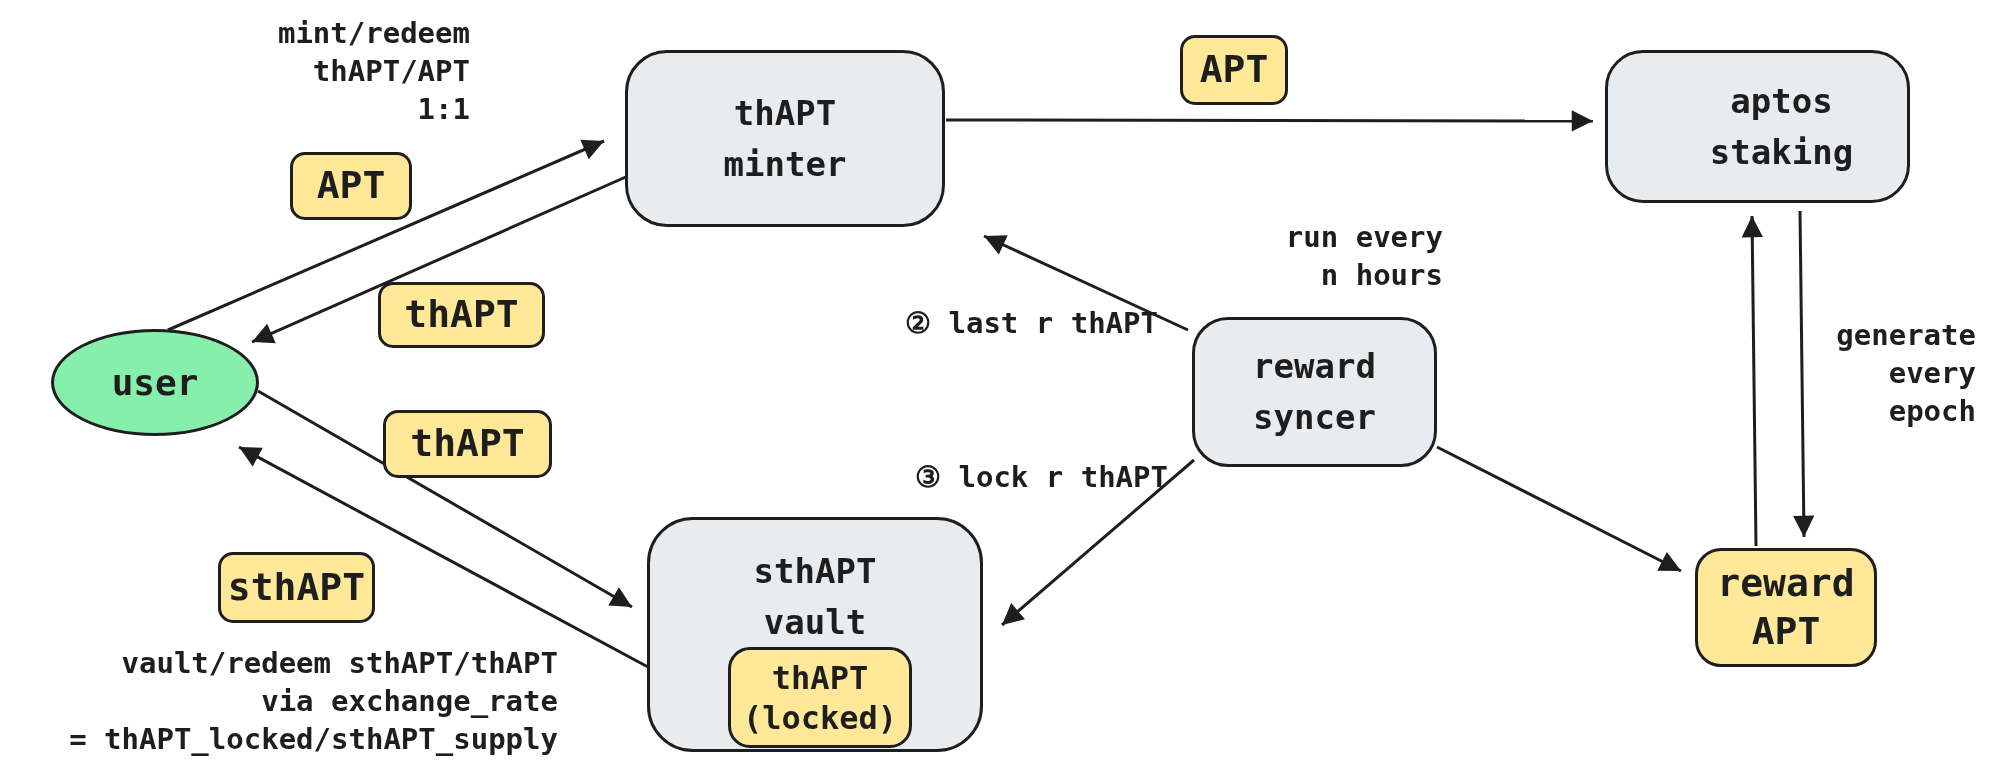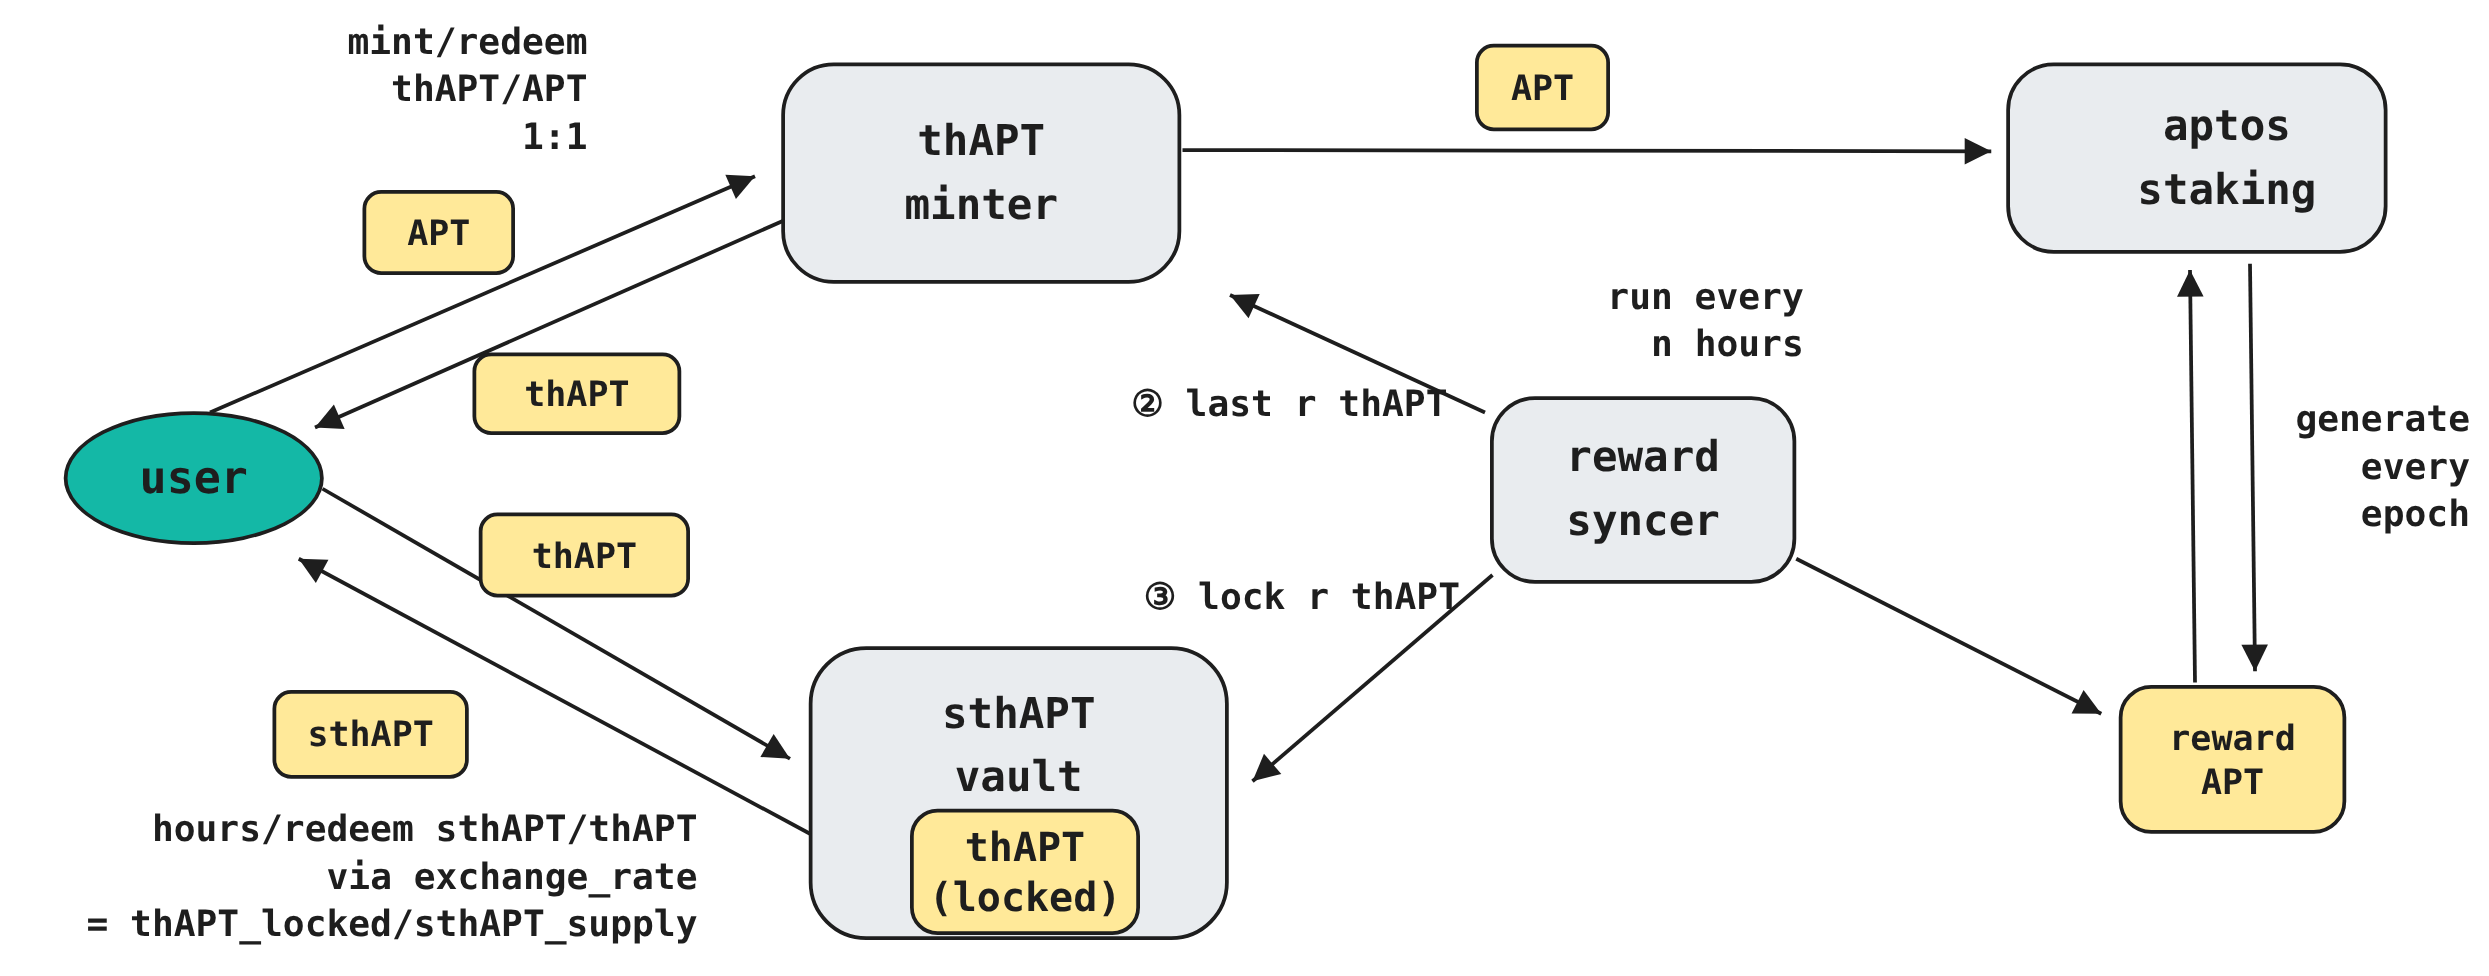--- a/index.html
+++ b/index.html
@@ -27,31 +27,31 @@
     align-items: center;
     justify-content: center;
     text-align: center;
     font-size: 34px;
     font-weight: bold;
     line-height: 1.5;
     white-space: pre-line;
     z-index: 2;
     box-sizing: border-box;
   }
-  .ellipse { border-radius: 50%; background: #14b8a6; font-size: 36px; }
+  .ellipse { border-radius: 50%; background: #86efac; font-size: 36px; }
   .badge {
     position: absolute;
     background: #ffe999;
     border: 3px solid #1e1e1e;
     border-radius: 15px;
     display: flex;
     align-items: center;
     justify-content: center;
     text-align: center;
-    font-size: 28px;
+    font-size: 38px;
     font-weight: bold;
     line-height: 1.25;
     white-space: pre-line;
     z-index: 3;
     box-sizing: border-box;
   }
   .annotation {
     position: absolute;
     font-size: 29px;
     font-weight: bold;
@@ -154,17 +154,17 @@
   <div class="annotation" style="left:868px; top:304px; width:290px;">② last r thAPT</div>
 
   <div class="annotation" style="left:878px; top:458px; width:290px;">③ lock r thAPT</div>
 
 
 
   <div class="annotation" style="left:1816px; top:316px; width:160px;">generate
 every
 epoch</div>
 
-  <div class="annotation" style="left:0px; top:644px; width:558px;">hours/redeem sthAPT/thAPT
+  <div class="annotation" style="left:0px; top:644px; width:558px;">vault/redeem sthAPT/thAPT
 via exchange_rate
 = thAPT_locked/sthAPT_supply</div>
 
 </div>
 
 </body></html>

